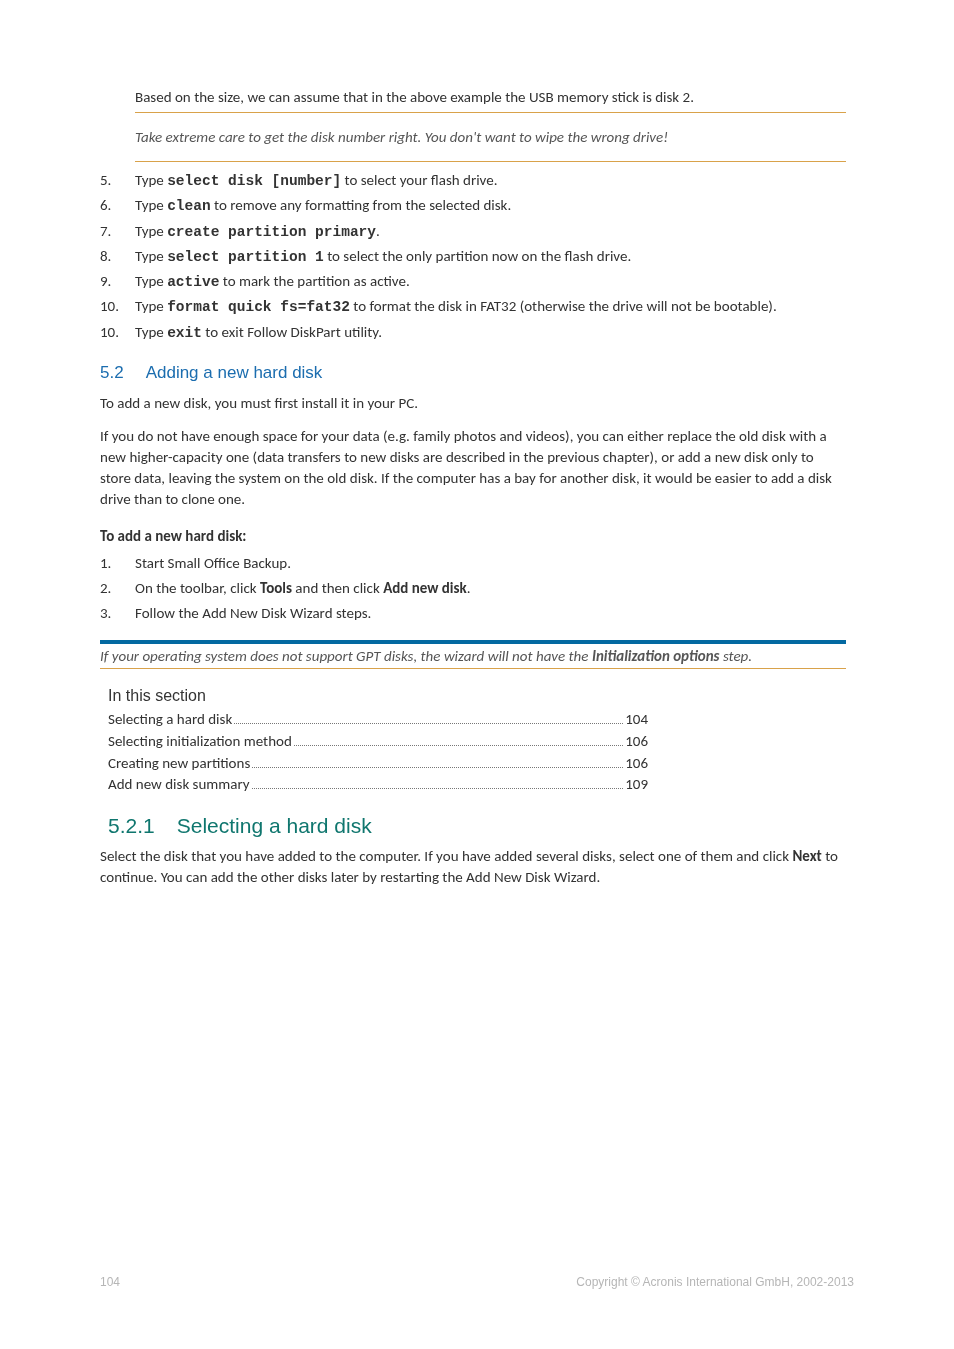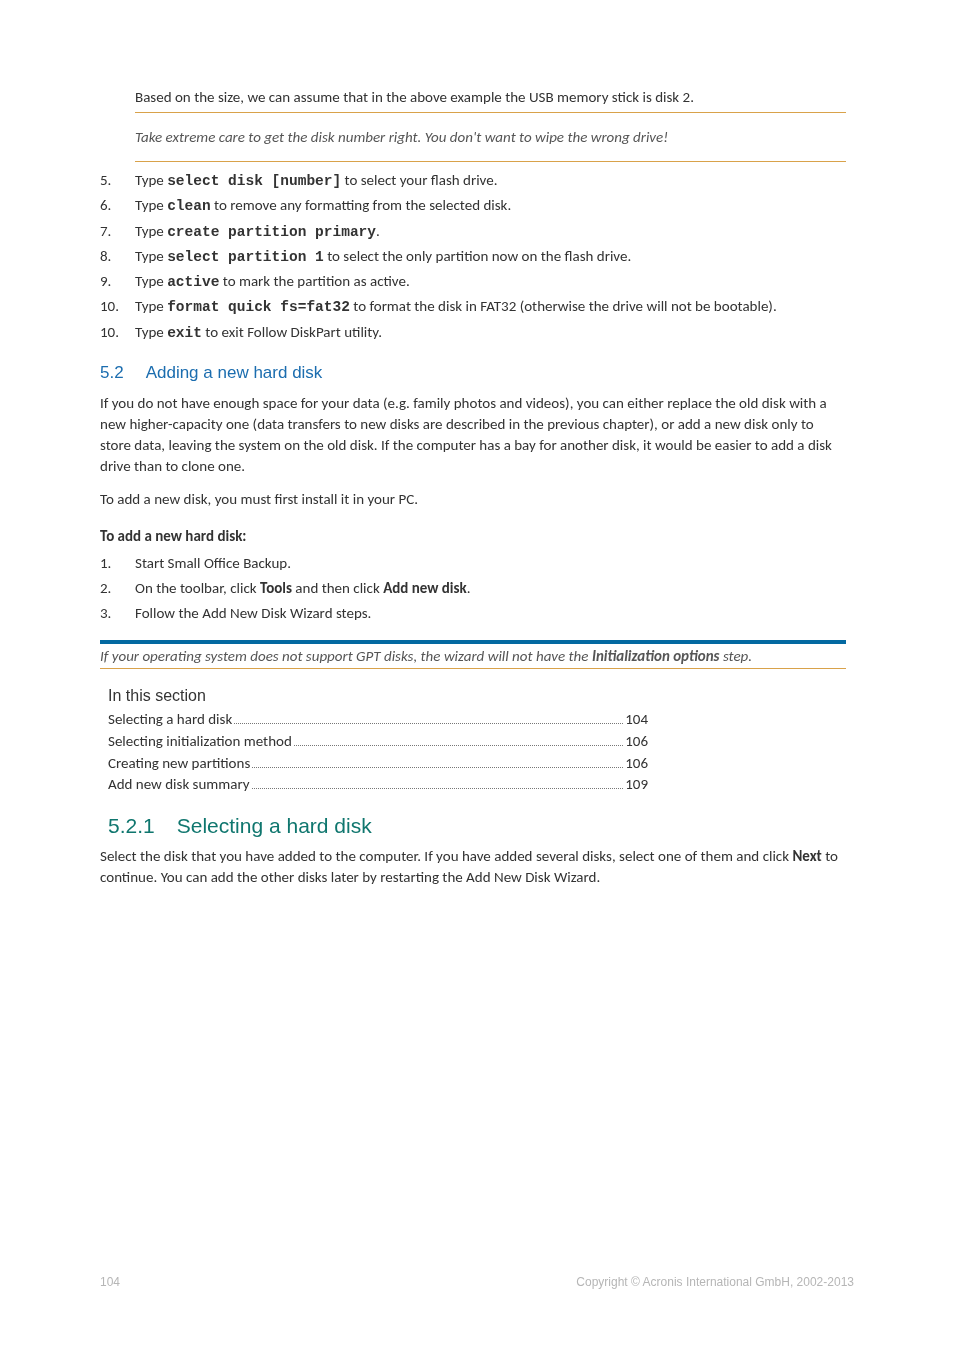--- a/index.html
+++ b/index.html
@@ -147,22 +147,22 @@
       <li>
         <span class="num">10.</span>
         <span class="txt"><span>Type </span><span class="mono">exit</span><span> to exit Follow DiskPart utility.</span></span>
       </li>
     </ol>
 
   <h1>
     <span class="hnum">5.2</span><span>Adding a new hard disk</span>
   </h1>
 
+  <p>To add a new disk, you must first install it in your PC.</p>
   <p>If you do not have enough space for your data (e.g. family photos and videos), you can either replace the old disk with a new higher-capacity one (data transfers to new disks are described in the previous chapter), or add a new disk only to store data, leaving the system on the old disk. If the computer has a bay for another disk, it would be easier to add a disk drive than to clone one.</p>
-  <p>To add a new disk, you must first install it in your PC.</p>
 
   <p class="subhead">To add a new hard disk:</p>
 
   <ol class="steps" id="steps-second">
       <li>
         <span class="num">1.</span>
         <span class="txt">Start Small Office Backup.</span>
       </li>
       <li>
         <span class="num">2.</span>

